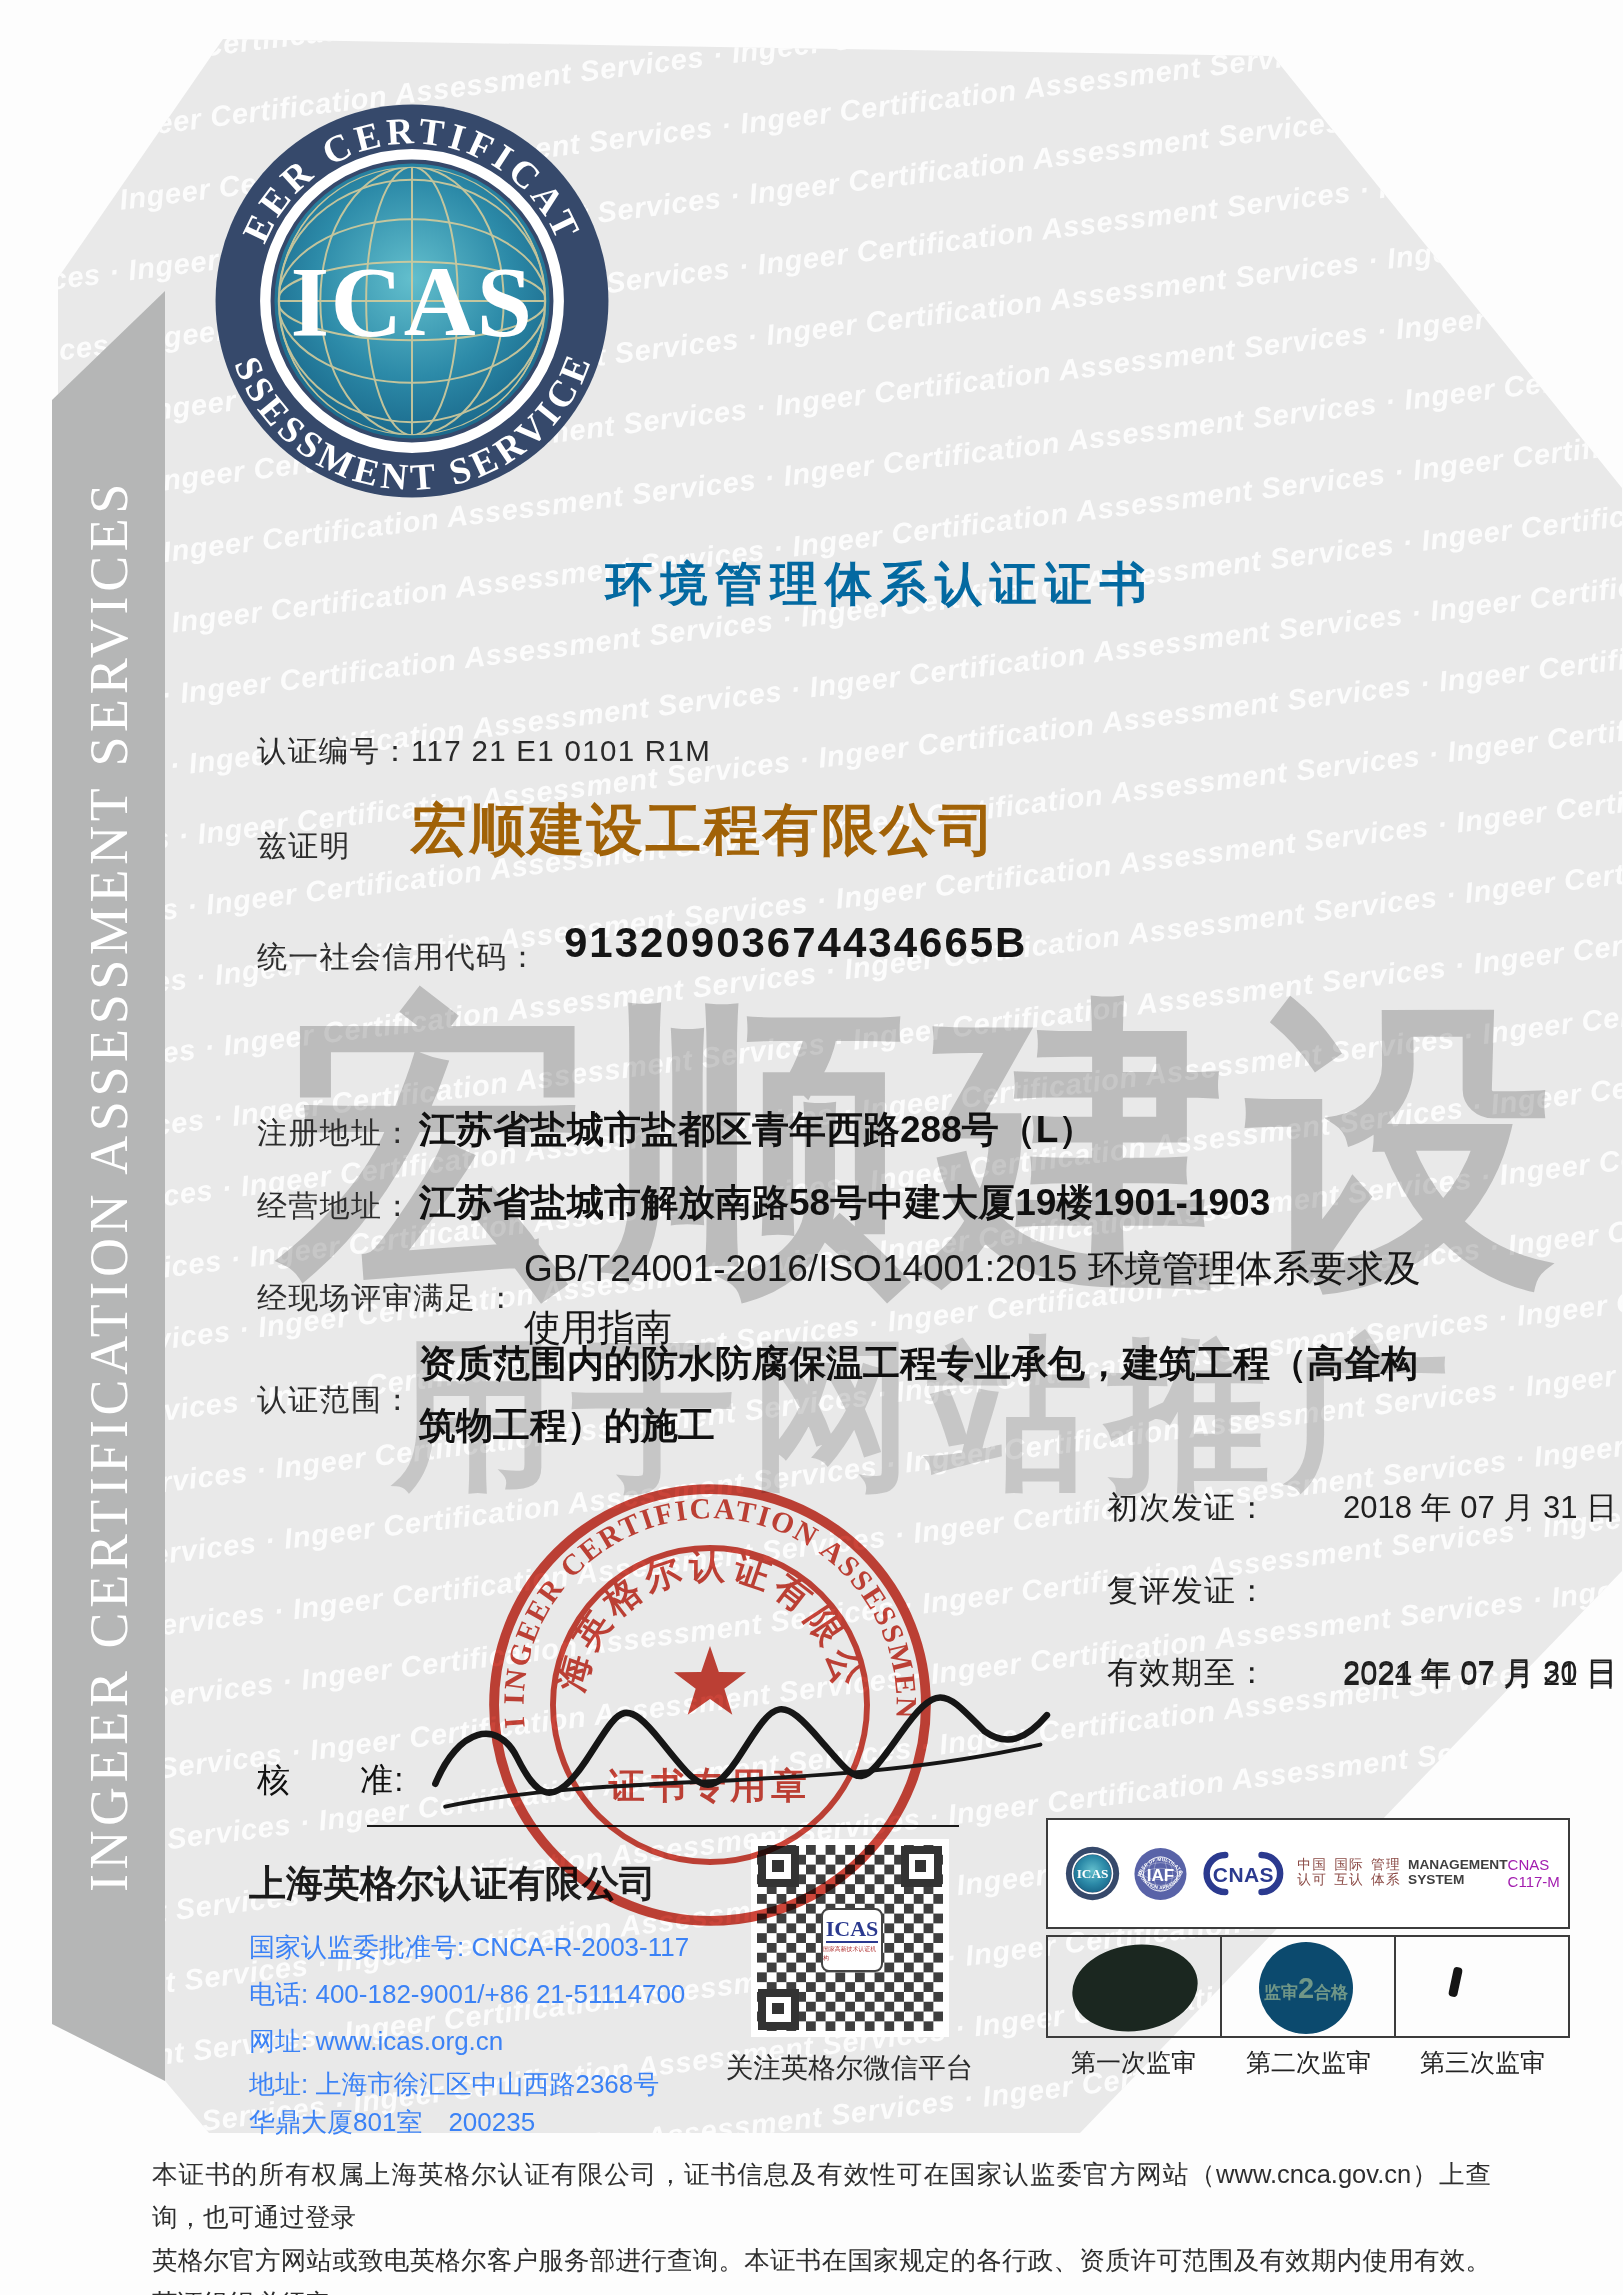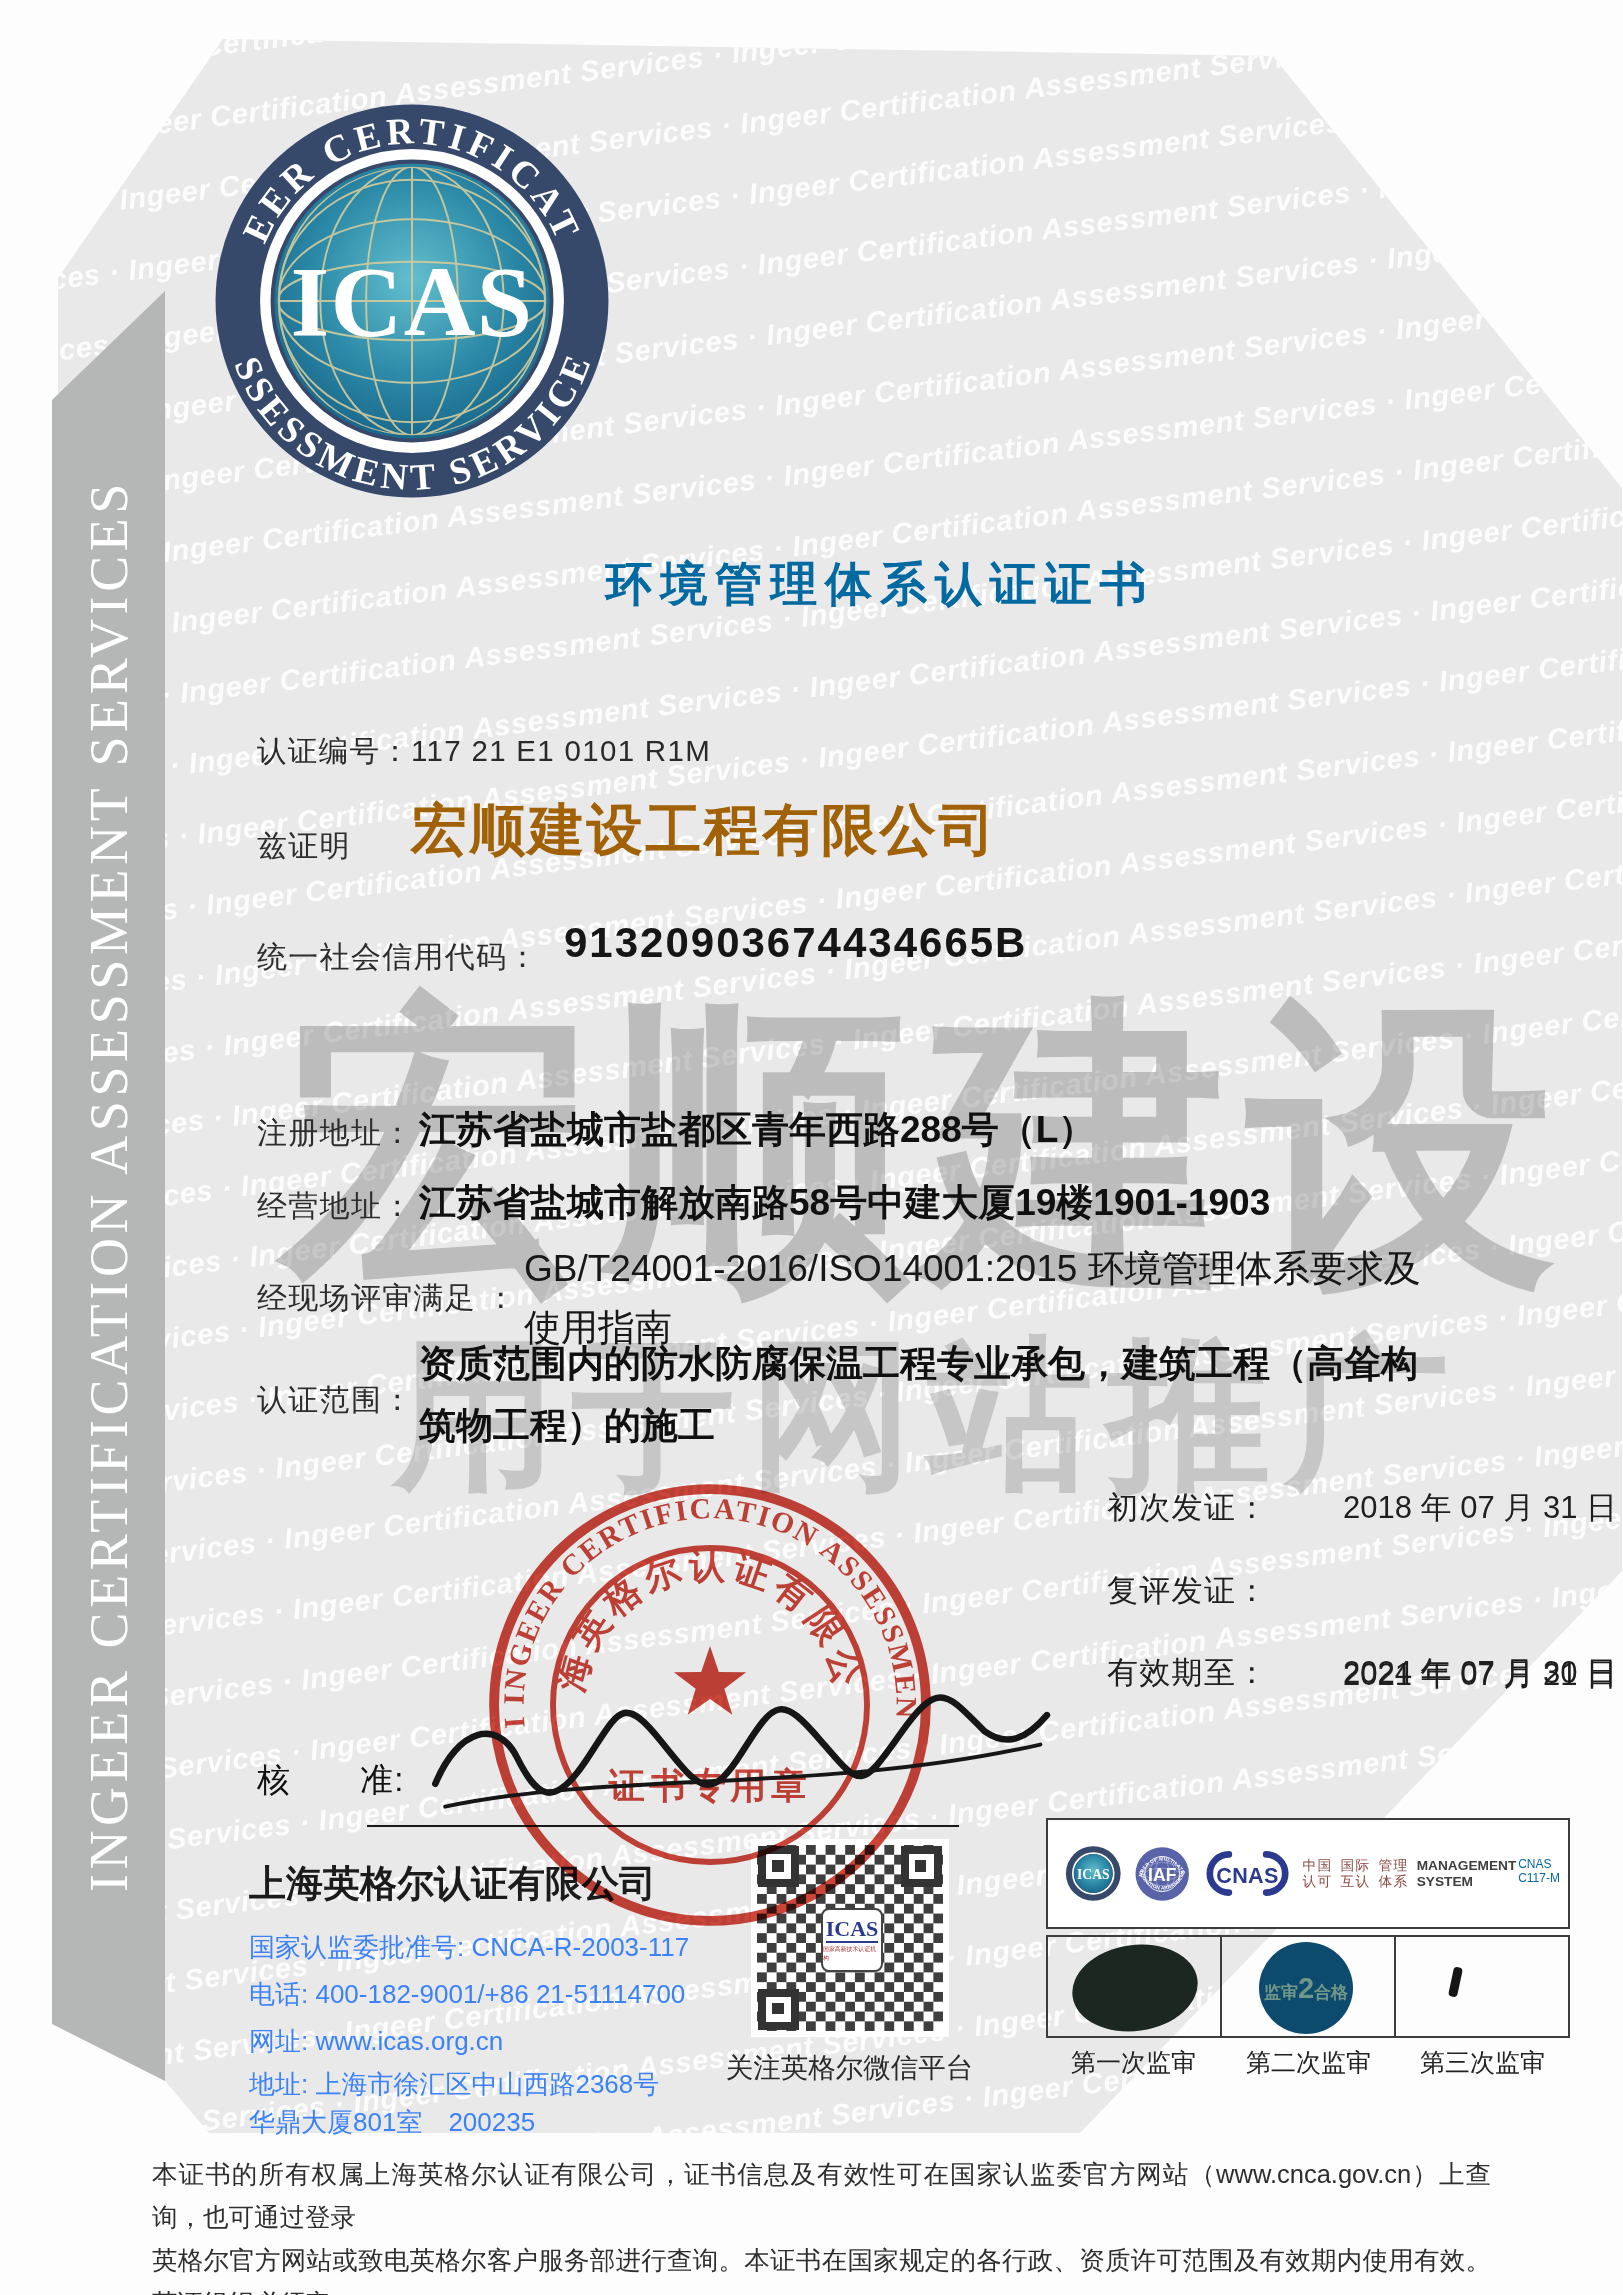--- a/index.html
+++ b/index.html
@@ -73,21 +73,21 @@
       border-bottom:2px solid #2b3a8f;line-height:1.05;}
   .qr-logo-sub{font-size:5.9px;color:#b03030;margin-top:2px;letter-spacing:0;}
   .qr-caption{left:725px;top:2050px;width:249px;text-align:center;font-size:27.5px;color:#2a2a2a;}
 
   
   .logo-box{left:1046px;top:1818px;width:524px;height:111px;background:#fff;border:2.6px solid #3c3c3c;
       box-sizing:border-box;display:flex;align-items:center;padding-left:17px;gap:11.8px;}
   .cnas-lines{display:flex;line-height:1.12;}
   .cnas-cn{font-size:13.7px;color:#8b4a45;letter-spacing:1.3px;}
   .cnas-en{font-size:13.7px;color:#3f3f3f;font-weight:700;}
-  .cnas-code{font-size:12px;color:#0369a1;}
+  .cnas-code{font-size:15px;color:#a21caf;}
 
   .stamp-box{left:1046px;top:1935px;width:524px;height:103px;background:transparent;border:2.6px solid #3c3c3c;
       box-sizing:border-box;display:flex;}
   .stamp-cell{flex:1;position:relative;border-right:2.6px solid #3c3c3c;}
   .stamp-cell:last-child{border-right:none;}
   .oval1{position:absolute;left:23.6px;top:7.9px;width:126px;height:86px;background:#1b2720;border-radius:50%;transform:rotate(-8deg);}
   .circ2{position:absolute;left:37px;top:5.2px;width:94px;height:92px;background:#0c4a6e;border-radius:50%;
       display:flex;align-items:center;justify-content:center;}
   .circ2-text{color:rgba(130,165,140,0.85);font-size:17px;font-weight:700;white-space:nowrap;}
   .circ2-text b{font-size:29px;}

